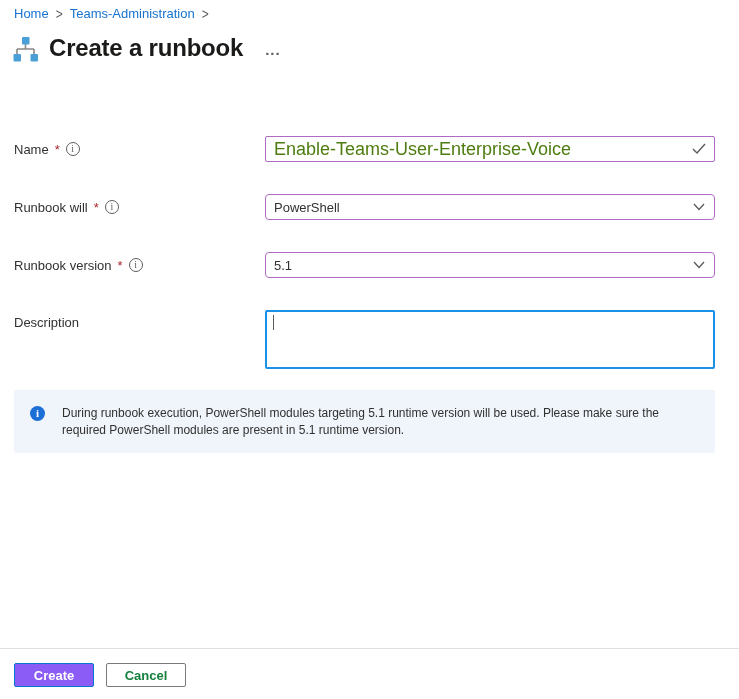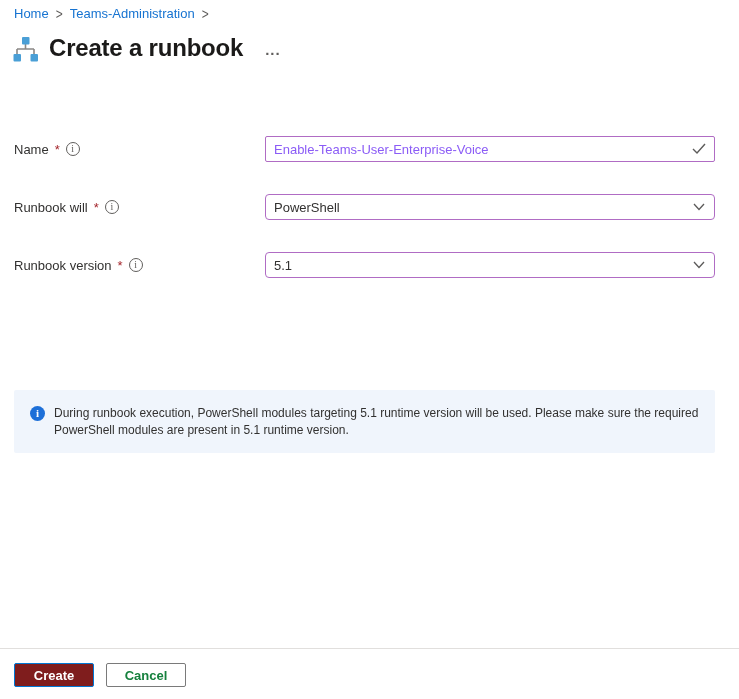--- a/index.html
+++ b/index.html
@@ -58,21 +58,21 @@
     cursor: default; flex: none;
   }
   .info-icon::before { content: "i"; line-height: 1; }
   .control-col { width: 450px; position: relative; }
 
   .text-input {
     width: 100%; height: 26px;
     border: 1px solid #b06cc4; border-radius: 2px;
     padding: 0 27px 0 8px;
     font-family: "Liberation Sans", sans-serif;
-    font-size: 13px; color: #8b5cf6;
+    font-size: 18px; color: #4d7c0f;
     outline: none; background: #fff;
   }
   .valid-check {
     position: absolute; right: 9px; top: 7px; pointer-events: none;
   }
 
   .dropdown {
     width: 100%; height: 26px;
     border: 1px solid #b06cc4; border-radius: 4px;
     padding: 0 9px 0 8px;
@@ -94,21 +94,21 @@
     position: absolute; left: 8px; top: 5px;
     width: 1px; height: 15px; background: #5c5b5a;
     pointer-events: none;
   }
 
   
   .info-banner {
     position: absolute; left: 14px; top: 390px;
     width: 701px; min-height: 62px;
     background: #f0f5fc; border-radius: 2px;
-    display: flex; gap: 9px;
+    display: flex; gap: 17px;
     padding: 15px 16px 14px 16px;
   }
   .info-badge {
     width: 15px; height: 15px; border-radius: 50%;
     background: #1d6fd8; color: #ffffff;
     font-family: "Liberation Serif", serif;
     font-size: 11px; font-weight: 700;
     display: flex; align-items: center; justify-content: center;
     flex: none; margin-top: 1px;
   }
@@ -124,21 +124,21 @@
     width: 739px; height: 1px; background: #e1dfdd;
   }
   .footer { position: absolute; top: 663px; left: 14px; display: flex; gap: 12px; }
   .btn {
     min-width: 80px; height: 24px;
     display: inline-flex; align-items: center; justify-content: center;
     font-family: "Liberation Sans", sans-serif;
     font-size: 13px; font-weight: 700;
     border-radius: 2px; cursor: pointer; padding: 0 12px;
   }
-  .btn-primary { background: #7f1d1d; border: 1px solid #0078d4; color: #ffffff; }
+  .btn-primary { background: #8b5cf6; border: 1px solid #0078d4; color: #ffffff; }
   .btn-secondary { background: #ffffff; border: 1px solid #7a7a7a; color: #15803d; }
 </style>
 </head>
 <body>
 
 <nav class="breadcrumb">
   <a class="crumb" href="#">Home</a>
   <span class="crumb-sep">&gt;</span>
   <a class="crumb" href="#">Teams-Administration</a>
   <span class="crumb-sep">&gt;</span>
@@ -196,20 +196,29 @@
     <div class="control-col">
       <div class="dropdown" role="combobox">
         <span>5.1</span>
         <svg width="12" height="8" viewBox="0 0 12 8">
           <path d="M1 1 L6 6.5 L11 1" stroke="#5c5b5a" stroke-width="1.3" fill="none"></path>
         </svg>
       </div>
     </div>
   </div>
 
+  <div class="form-row top-align">
+    <div class="label-col">
+      <span>Description</span>
+    </div>
+    <div class="textarea-wrap">
+      <textarea class="description-textarea" style=""></textarea>
+      <span class="text-caret"></span>
+    </div>
+  </div>
 
 </div>
 
 <div class="info-banner">
   <span class="info-badge"></span>
   <span class="info-text">During runbook execution, PowerShell modules targeting 5.1 runtime version will be used. Please make sure the required PowerShell modules are present in 5.1 runtime version.</span>
 </div>
 
 <div class="footer-divider"></div>
 <div class="footer">

